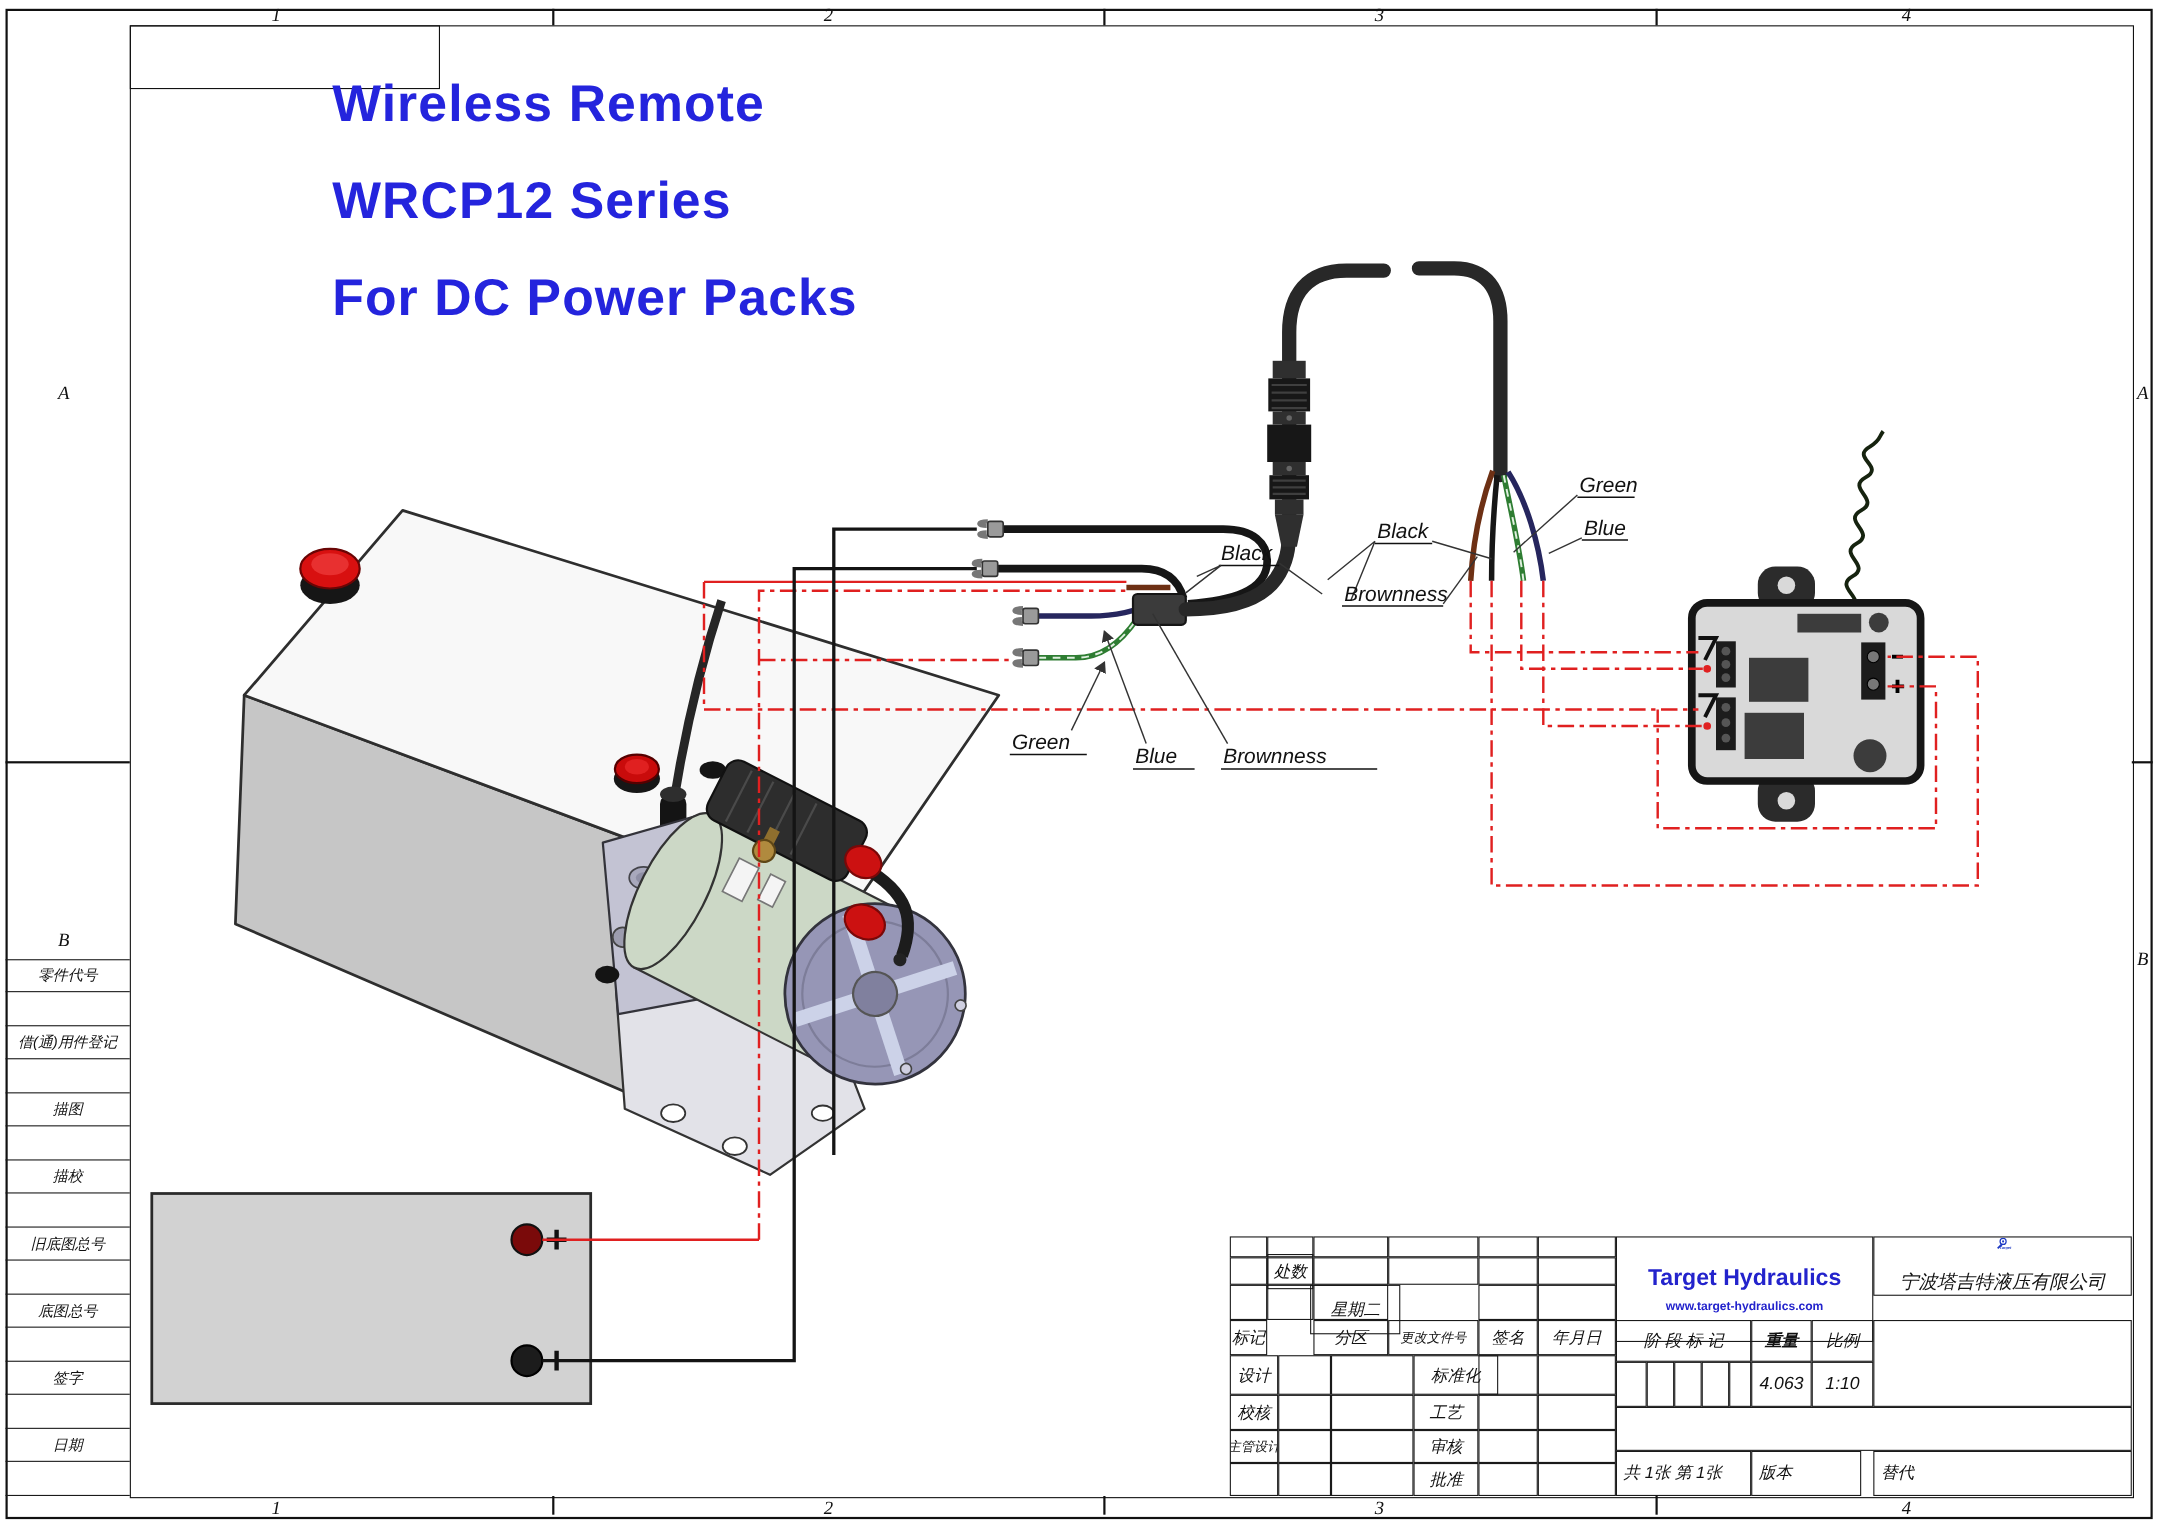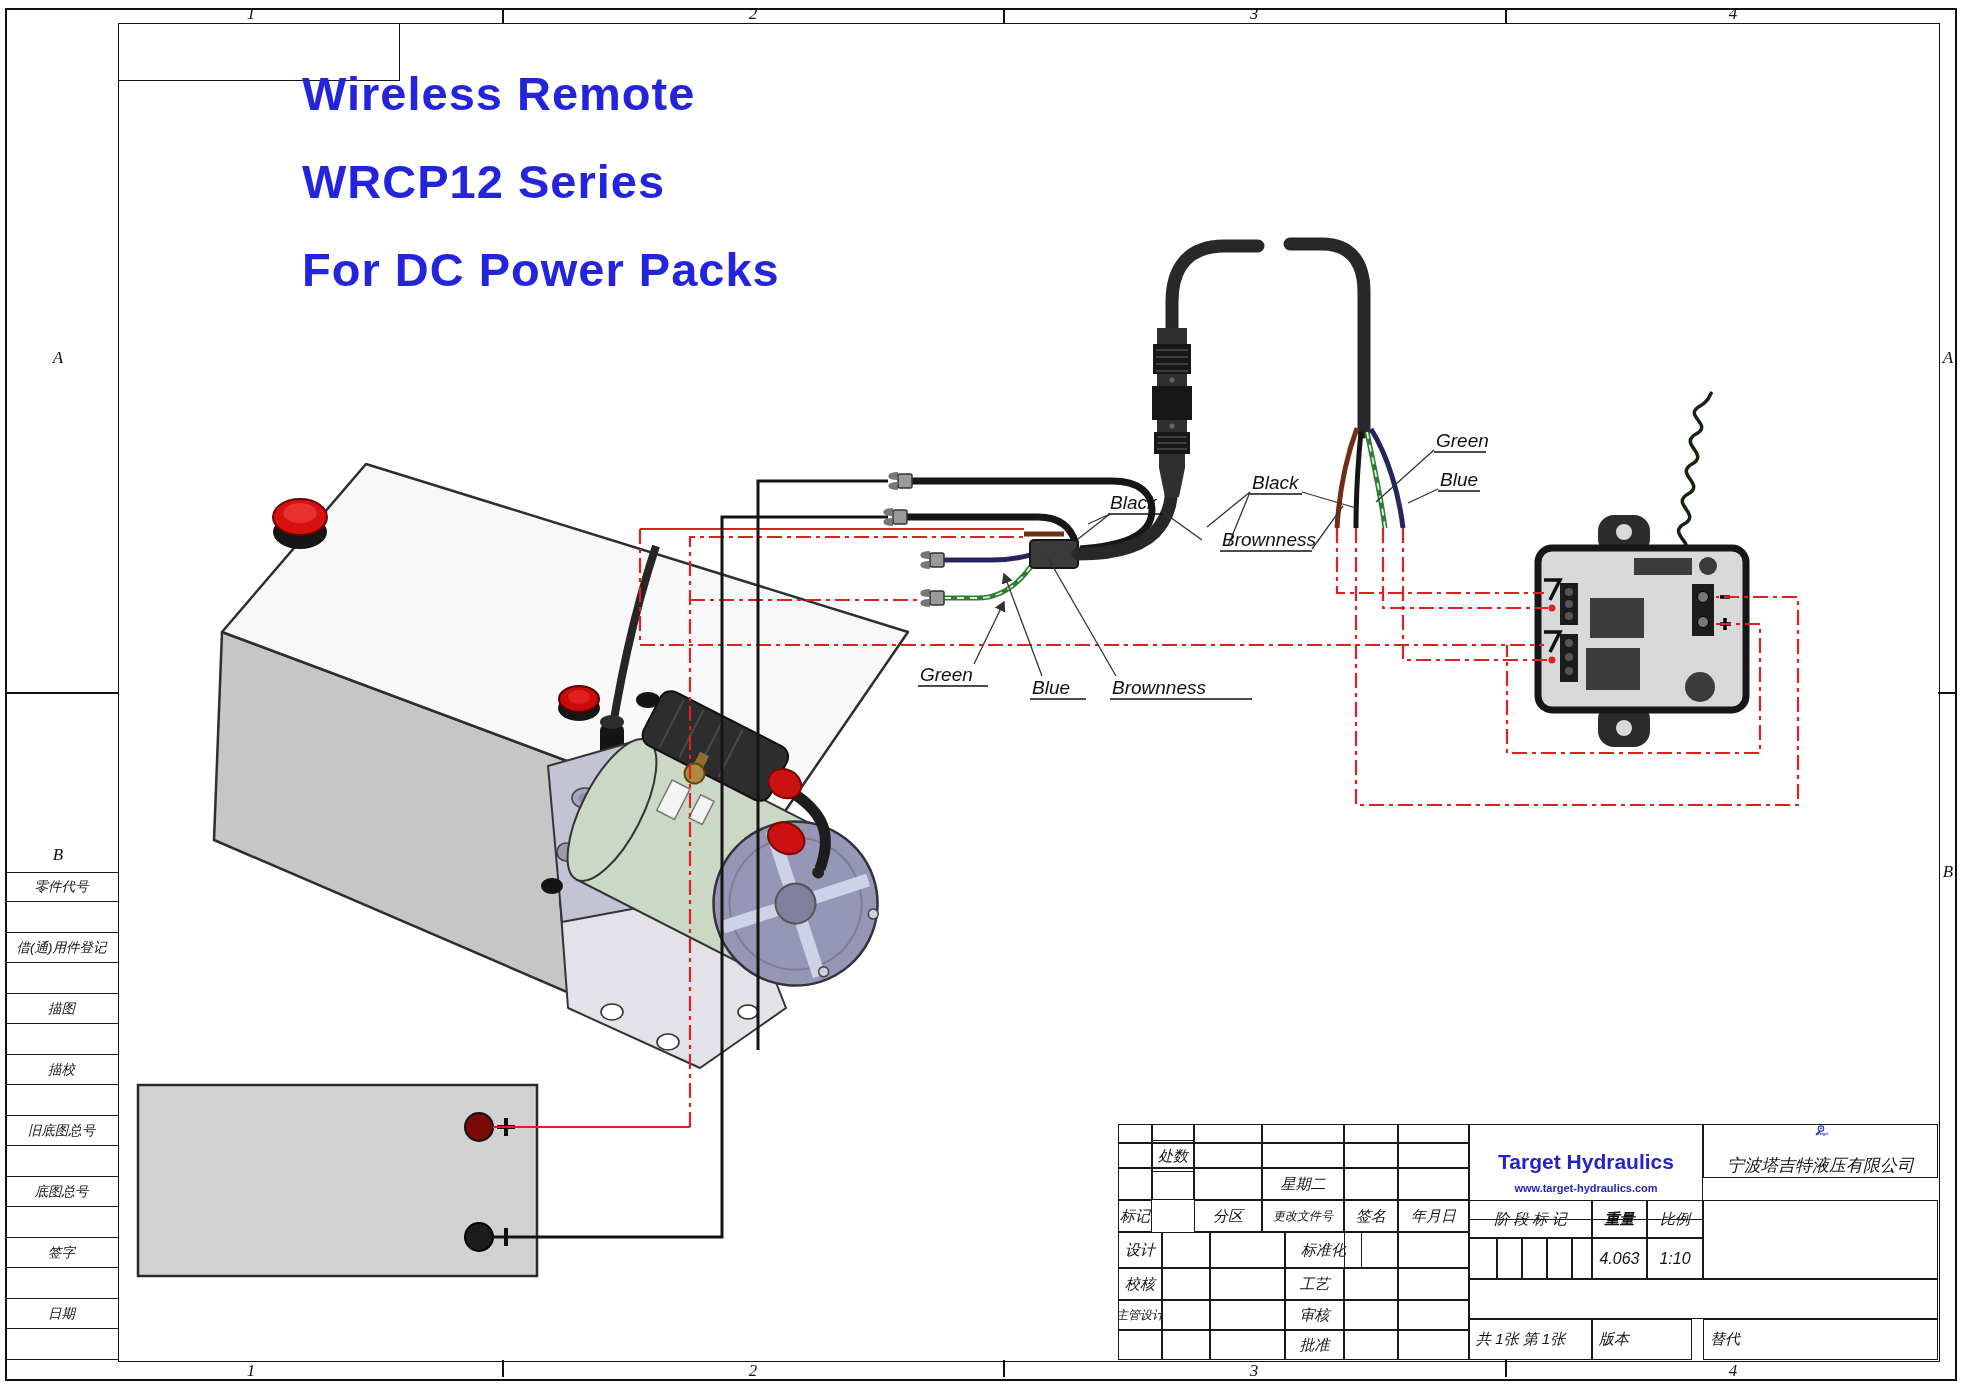--- a/index.html
+++ b/index.html
@@ -313,21 +313,21 @@
 <div class="c" style="left:1398px;top:1124px;width:71px;height:19px;"></div>
 <div class="c" style="left:1118px;top:1143px;width:34px;height:25px;"></div>
 <div class="c" style="left:1152px;top:1143px;width:42px;height:25px;"></div>
 <div class="c" style="left:1194px;top:1143px;width:68px;height:25px;"></div>
 <div class="c" style="left:1262px;top:1143px;width:82px;height:25px;"></div>
 <div class="c" style="left:1344px;top:1143px;width:54px;height:25px;"></div>
 <div class="c" style="left:1398px;top:1143px;width:71px;height:25px;"></div>
 <div class="c" style="left:1118px;top:1168px;width:34px;height:32px;"></div>
 <div class="c" style="left:1152px;top:1168px;width:42px;height:32px;"></div>
 <div class="c" style="left:1194px;top:1168px;width:68px;height:32px;"></div>
-<div class="c" style="left:1262px;top:1168px;width:82px;height:32px;">星期二</div>
+<div class="c" style="left:1191px;top:1168px;width:82px;height:45px;">星期二</div>
 <div class="c" style="left:1344px;top:1168px;width:54px;height:32px;"></div>
 <div class="c" style="left:1398px;top:1168px;width:71px;height:32px;"></div>
 
 <div class="c" style="left:1118px;top:1200px;width:34px;height:32px;">标记</div>
 <div class="c" style="left:1152px;top:1140px;width:42px;height:32px;font-family:Liberation Serif, serif;">处数</div>
 <div class="c" style="left:1194px;top:1200px;width:68px;height:32px;">分区</div>
 <div class="c sm" style="left:1262px;top:1200px;width:82px;height:32px;">更改文件号</div>
 <div class="c" style="left:1344px;top:1200px;width:54px;height:32px;">签名</div>
 <div class="c" style="left:1398px;top:1200px;width:71px;height:32px;">年月日</div>
 

